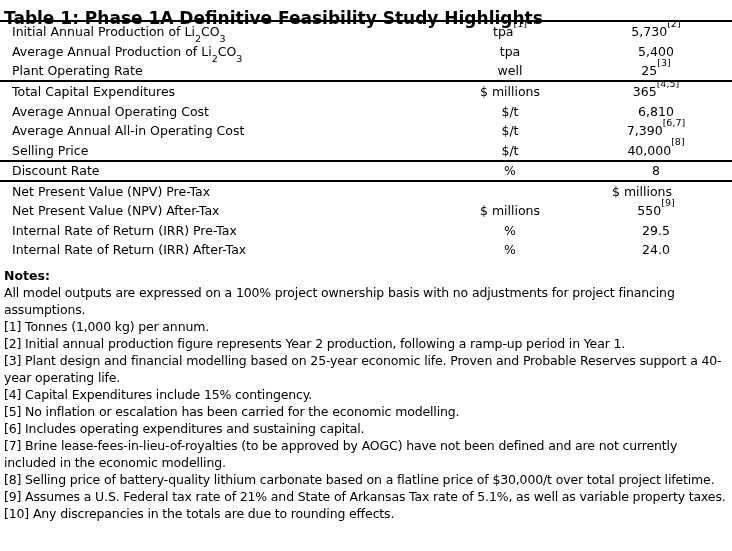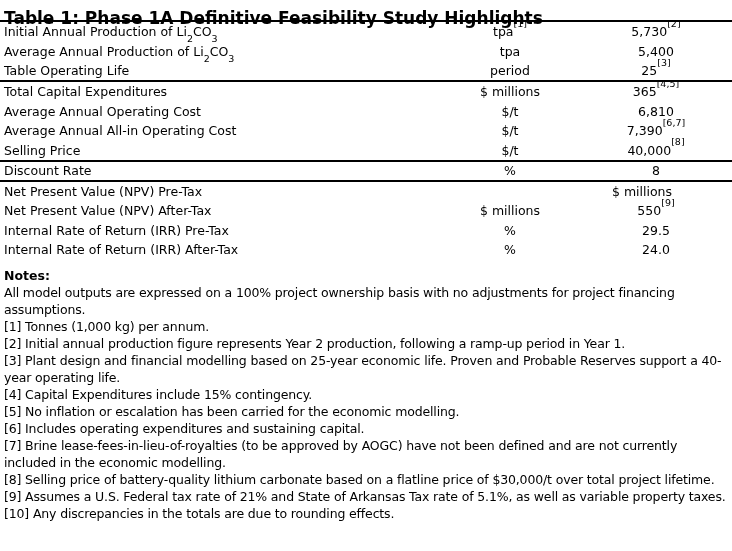--- a/index.html
+++ b/index.html
@@ -12,21 +12,21 @@
   .title{
     box-sizing:border-box;height:20px;padding:8px 4px 0;
     font-size:17px;font-weight:bold;white-space:nowrap;
   }
   .ftable{border-top:2px solid #000;}
   .section{border-bottom:2px solid #000;}
   .section:last-child{border-bottom:none;}
   .trow{display:flex;align-items:center;height:19.4px;}
   .section.single .trow{height:18px;}
   .cell{white-space:nowrap;}
-  .c-label{flex:1;padding-left:4px;text-align:left;}
+  .c-label{flex:1;padding-left:12px;text-align:left;}
   .c-unit{width:180px;text-align:center;}
   .c-value{width:112px;margin-right:20px;text-align:center;}
   sup{font-size:9.5px;position:relative;top:-4px;line-height:0;}
   sub{font-size:9.5px;position:relative;top:2.5px;line-height:0;}
   .notes{margin-top:8px;padding:0 4px;}
   .notes-heading{font-weight:bold;line-height:17px;}
   .note-item{line-height:17px;letter-spacing:-0.15px;}
 </style>
 </head>
 <body>
@@ -39,22 +39,22 @@
     <div class="cell c-label"><span>Initial Annual Production of Li</span><sub>2</sub><span>CO</span><sub>3</sub></div>
     <div class="cell c-unit"><span>tpa</span><sup>[1]</sup></div>
     <div class="cell c-value"><span>5,730</span><sup>[2]</sup></div>
   </div>
         <div class="trow">
     <div class="cell c-label"><span>Average Annual Production of Li</span><sub>2</sub><span>CO</span><sub>3</sub></div>
     <div class="cell c-unit"><span>tpa</span></div>
     <div class="cell c-value"><span>5,400</span></div>
   </div>
         <div class="trow">
-    <div class="cell c-label"><span>Table Operating Life</span></div>
-    <div class="cell c-unit"><span>period</span></div>
+    <div class="cell c-label"><span>Plant Operating Rate</span></div>
+    <div class="cell c-unit"><span>well</span></div>
     <div class="cell c-value"><span>25</span><sup>[3]</sup></div>
   </div>
       </div>
       <div class="section">
         <div class="trow">
     <div class="cell c-label"><span>Total Capital Expenditures</span></div>
     <div class="cell c-unit"><span>$ millions</span></div>
     <div class="cell c-value"><span>365</span><sup>[4,5]</sup></div>
   </div>
         <div class="trow">

